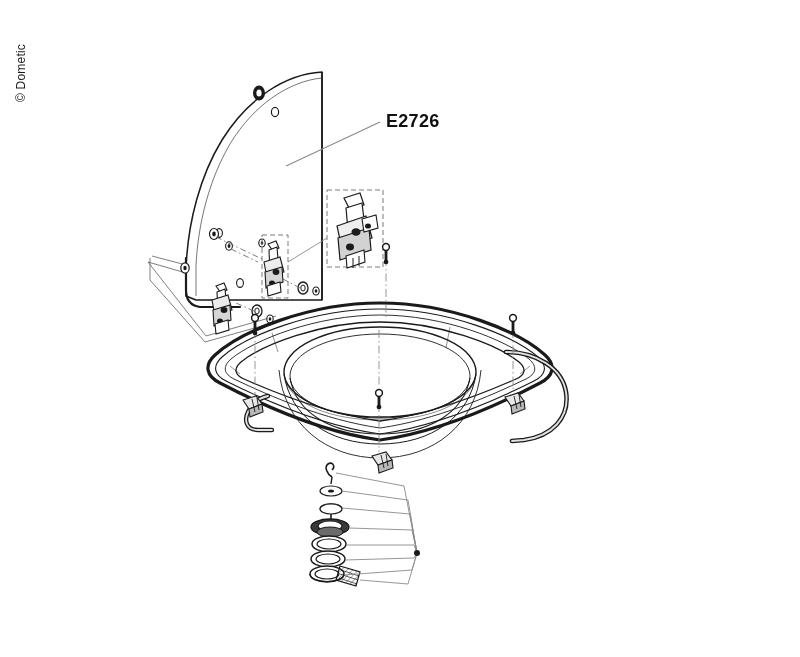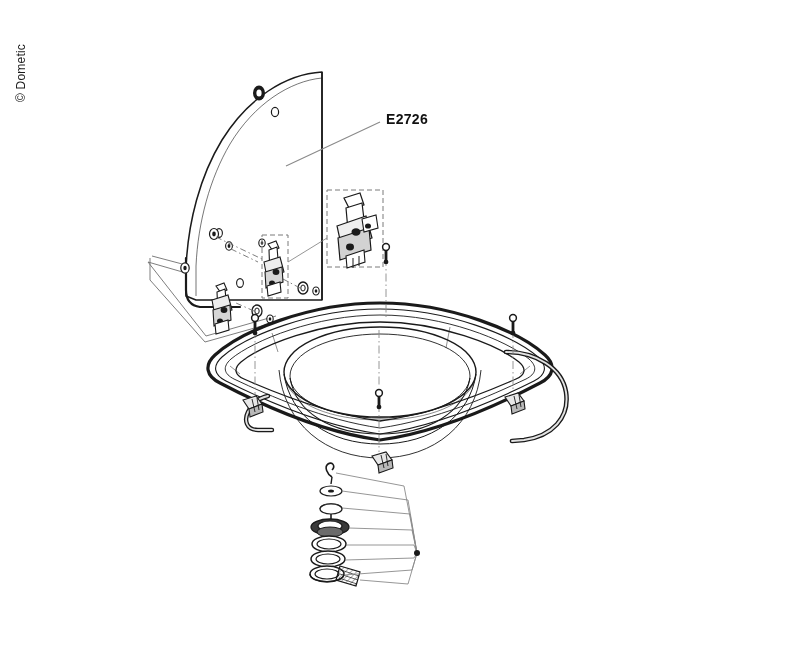--- a/index.html
+++ b/index.html
@@ -44,21 +44,21 @@
     transform-origin: 50% 50%;
     font-family: "Liberation Sans", sans-serif;
     font-size: 12px;
     color: #1a1a1a;
     white-space: nowrap;
     letter-spacing: 0.2px;
   }
   .part-label {
     position: absolute;
     font-family: "Liberation Sans", sans-serif;
-    font-size: 14px;
+    font-size: 18px;
     font-weight: bold;
     color: #111111;
     white-space: nowrap;
     letter-spacing: 0.3px;
     text-align: center;
   }
   #label-e2726 {
     left: 386px;
     top: 111px;
   }

